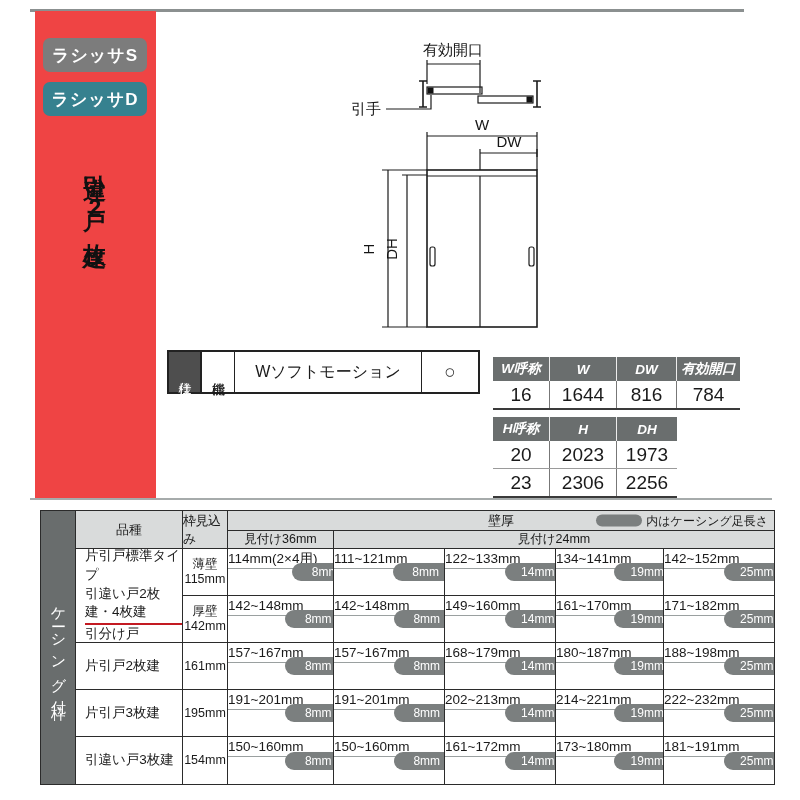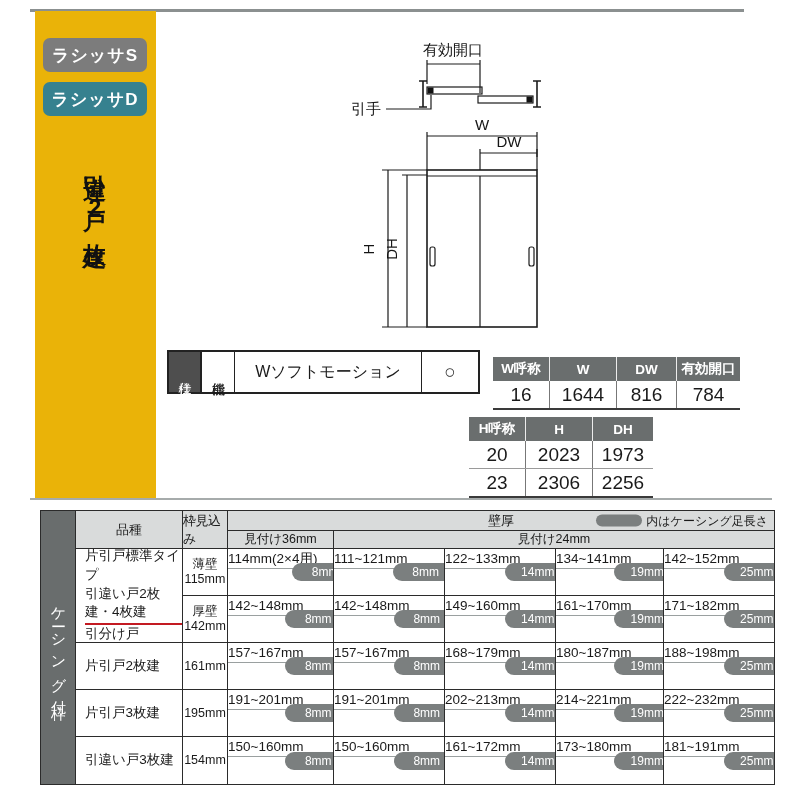--- a/index.html
+++ b/index.html
@@ -8,21 +8,21 @@
     font-family:"Liberation Sans","DejaVu Sans",sans-serif;color:#1a1a1a;
     overflow:hidden;
   }
   .abs{position:absolute;}
 
   
   .top-rule{left:30px;top:9px;width:714px;height:3px;background:#8b9090;}
   .section-divider{left:30px;top:498px;width:742px;height:2px;background:#a6abab;}
 
   
-  .sidebar{left:35px;top:11px;width:121px;height:487px;background:#eab308;}
+  .sidebar{left:35px;top:11px;width:121px;height:487px;background:#ef4444;}
   .badge{position:absolute;left:8px;width:104px;height:34px;border-radius:7px;
     color:#fff;font-size:17px;font-weight:bold;display:flex;align-items:center;
     justify-content:center;letter-spacing:1px;}
   .badge-s{top:27px;background:#7c7c7c;}
   .badge-d{top:71px;background:#36818f;}
   .v-title{position:absolute;top:146px;left:50%;transform:translateX(-50%);
     writing-mode:vertical-rl;text-orientation:upright;font-size:23px;font-weight:600;
     letter-spacing:3px;color:#111;}
 
   
@@ -36,25 +36,25 @@
   .spec-shiyo{width:33px;background:#4e4e4e;color:#fff;writing-mode:vertical-rl;
     text-orientation:upright;font-size:13px;border-right:2px solid #222;}
   .spec-kino{width:33px;writing-mode:vertical-rl;text-orientation:upright;
     font-size:13px;border-right:1.5px solid #222;}
   .spec-feature{flex:1;font-size:16px;border-right:1.5px solid #222;}
   .spec-value{width:56px;font-size:19px;color:#333;}
 
   
   .mini{position:absolute;box-sizing:border-box;}
   .w-table{left:493px;top:357px;width:247px;}
-  .h-table{left:469px;top:417px;width:184px;}
+  .h-table{left:493px;top:417px;width:184px;}
   .mini .hd{display:flex;background:#6a6e6e;color:#fff;font-weight:bold;
     font-size:13.5px;height:24px;}
   .mini .hd span{display:flex;align-items:center;justify-content:center;
-    box-sizing:border-box;border-right:1px solid #ececec;}
+    box-sizing:border-box;border-right:1px solid #ececec;font-style:italic;}
   .mini .hd span:last-child{border-right:none;}
   .mini .row{display:flex;font-size:19px;height:27px;}
   .mini .row span{display:flex;align-items:center;justify-content:center;
     box-sizing:border-box;border-right:1px solid #777;}
   .mini .row span:last-child{border-right:none;}
   .row-end{border-bottom:2px solid #3a3a3a;}
   .row-mid{border-bottom:1.5px solid #9a9a9a;}
   .cw1{width:57px;}.cw2{width:67px;}.cw3{width:60px;}.cw4{width:63px;}
 
   

